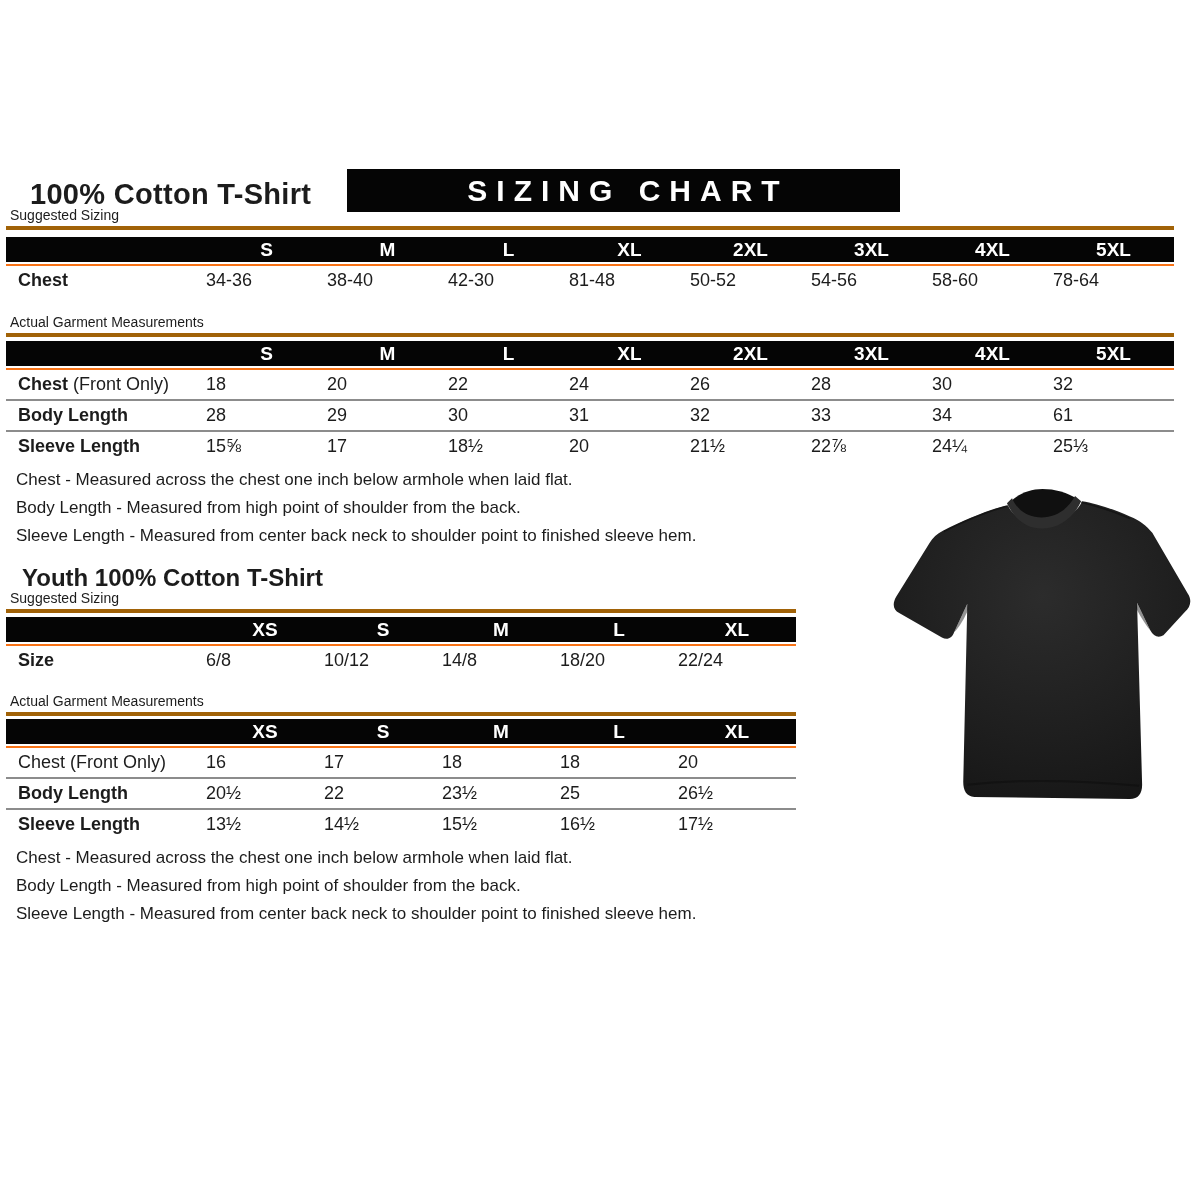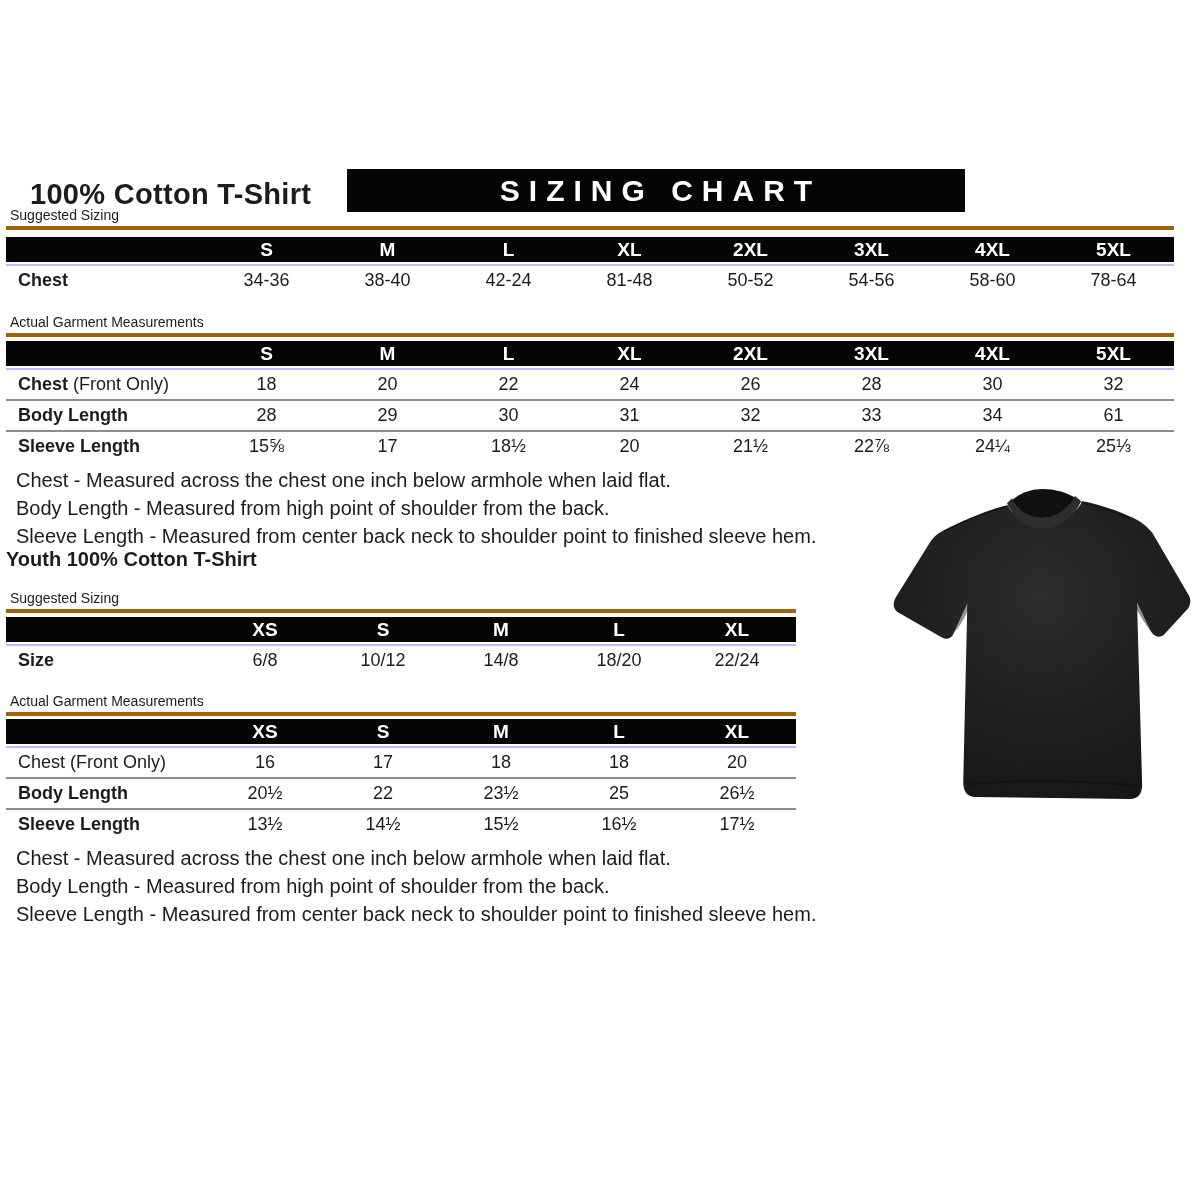--- a/index.html
+++ b/index.html
@@ -7,52 +7,52 @@
     width:1200px;height:1200px;background:#ffffff;position:relative;
     font-family:"Liberation Sans", sans-serif;color:#1c1c1c;
     -webkit-font-smoothing:antialiased;
   }
   .abs{position:absolute;}
   .page-title{
     left:14px;top:162px;font-size:29px;font-weight:bold;letter-spacing:.3px;
     margin:16px;white-space:nowrap;
   }
   .banner{
-    left:347px;top:169px;width:618px;height:43px;background:#050505;
+    left:347px;top:169px;width:553px;height:43px;background:#050505;
     display:flex;align-items:center;justify-content:center;
   }
   .banner span{
     color:#ffffff;font-weight:bold;font-size:30px;letter-spacing:9px;
     padding-left:9px; 
     white-space:nowrap;
   }
   .section-label{
     font-size:14px;padding:0 0 3px 4px;border-bottom:4px solid #a16207;
     white-space:nowrap;
   }
   .tbl{
     border-collapse:separate;border-spacing:0;table-layout:fixed;
   }
   .tbl th{
     background:#050505;color:#ffffff;font-weight:bold;font-size:19px;
     height:25px;padding:0;text-align:center;vertical-align:middle;
     border-bottom:2px solid #ffffff;
   }
   .tbl tbody td{
-    height:29px;font-size:18px;text-align:center;vertical-align:middle;padding:0;
-  }
-  .tbl tbody tr:first-child td{border-top:2px solid #c4b5fd;margin-top:40px;}
+    height:29px;font-size:18px;vertical-align:middle;padding:0;
+  }
+  .tbl tbody tr:first-child td{border-top:2px solid #f97316;margin-top:40px;}
   .tbl tbody tr + tr td{border-top:2px solid #8c8c8c;}
   .tbl td.rowlabel{text-align:left;padding-left:12px;white-space:nowrap;}
   .tbl td.rowlabel b{font-weight:bold;}
   .notes div{
-    font-size:20px;line-height:28px;white-space:nowrap;
+    font-size:17px;line-height:28px;white-space:nowrap;
   }
   .youth-title{
-    left:6px;top:548px;font-size:20px;font-weight:bold;margin:0;white-space:nowrap;
+    left:6px;top:548px;font-size:24px;font-weight:bold;margin:16px;white-space:nowrap;
   }
   .shirt{left:886px;top:474px;}
 </style>
 </head>
 <body>
 
 <h1 class="abs page-title">100% Cotton T-Shirt</h1>
 
 <div class="abs banner">
   <span>SIZING CHART</span>
@@ -83,21 +83,21 @@
         <th>3XL</th>
         <th>4XL</th>
         <th>5XL</th>
       </tr>
     </thead>
     <tbody>
       <tr>
         <td class="rowlabel"><b>Chest</b><span></span></td>
         <td>34-36</td>
         <td>38-40</td>
-        <td>42-24</td>
+        <td>42-30</td>
         <td>81-48</td>
         <td>50-52</td>
         <td>54-56</td>
         <td>58-60</td>
         <td>78-64</td>
       </tr>
     </tbody>
   </table>
 
 <div class="abs section-label" style="left:6px;top:314px;width:1164px;">Actual Garment Measurements</div>

